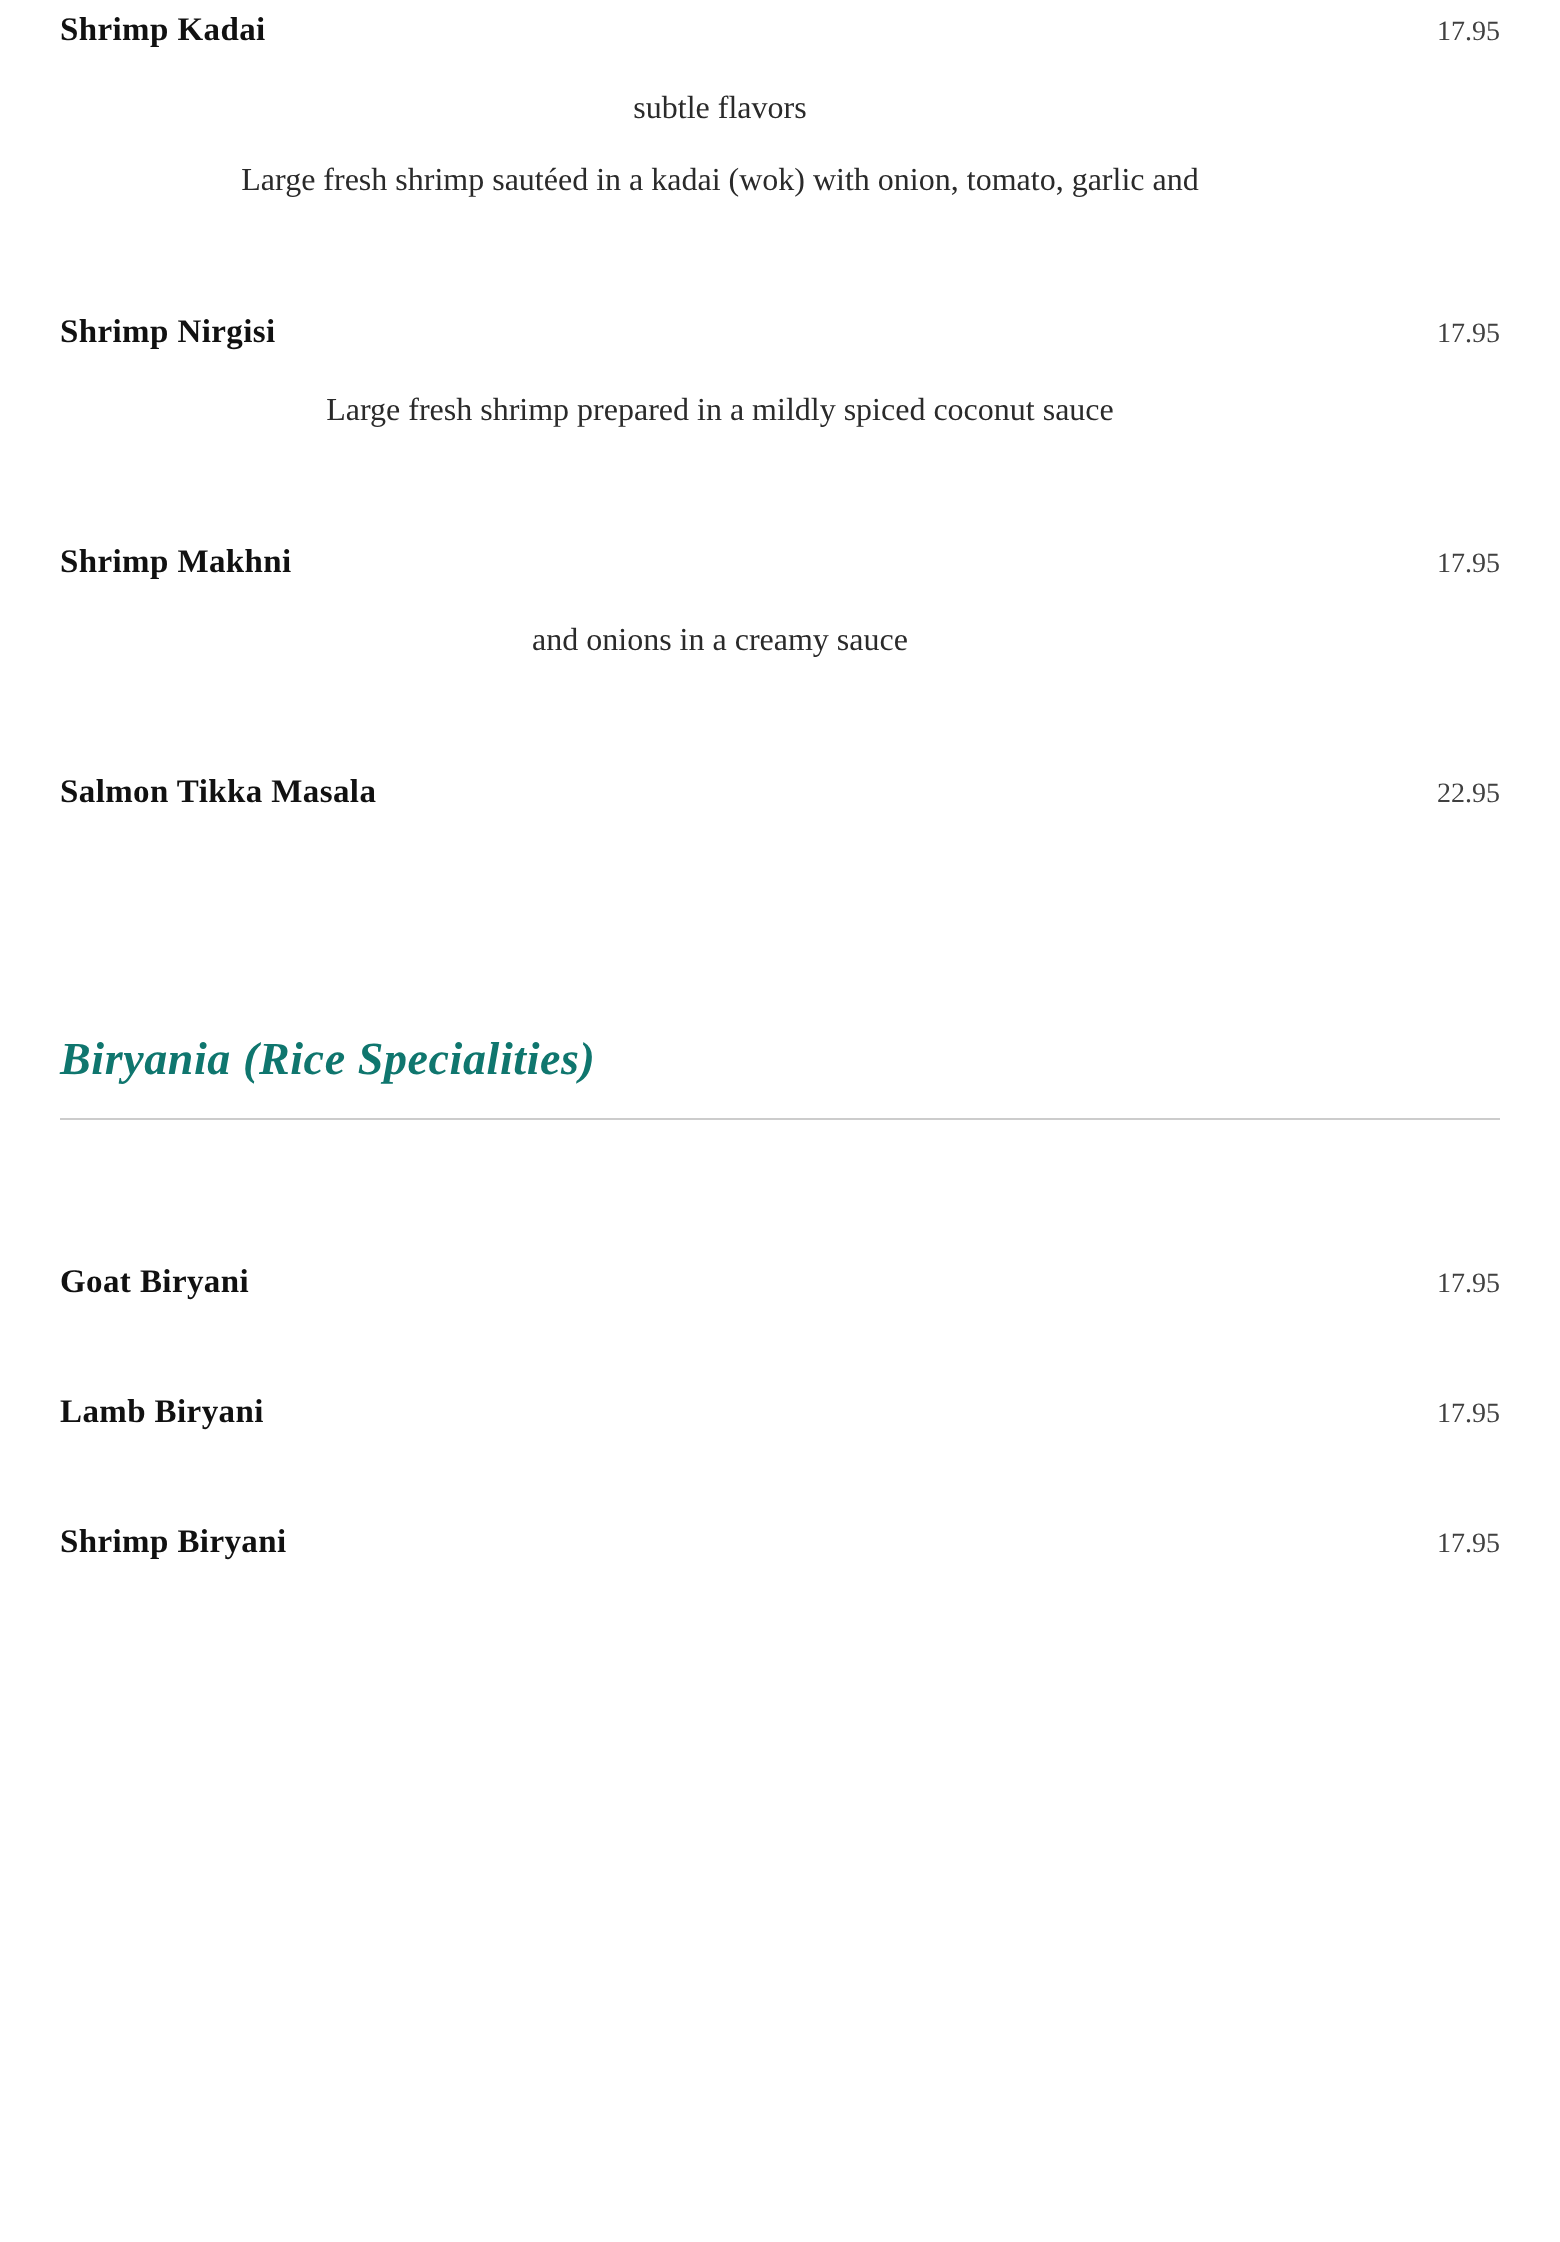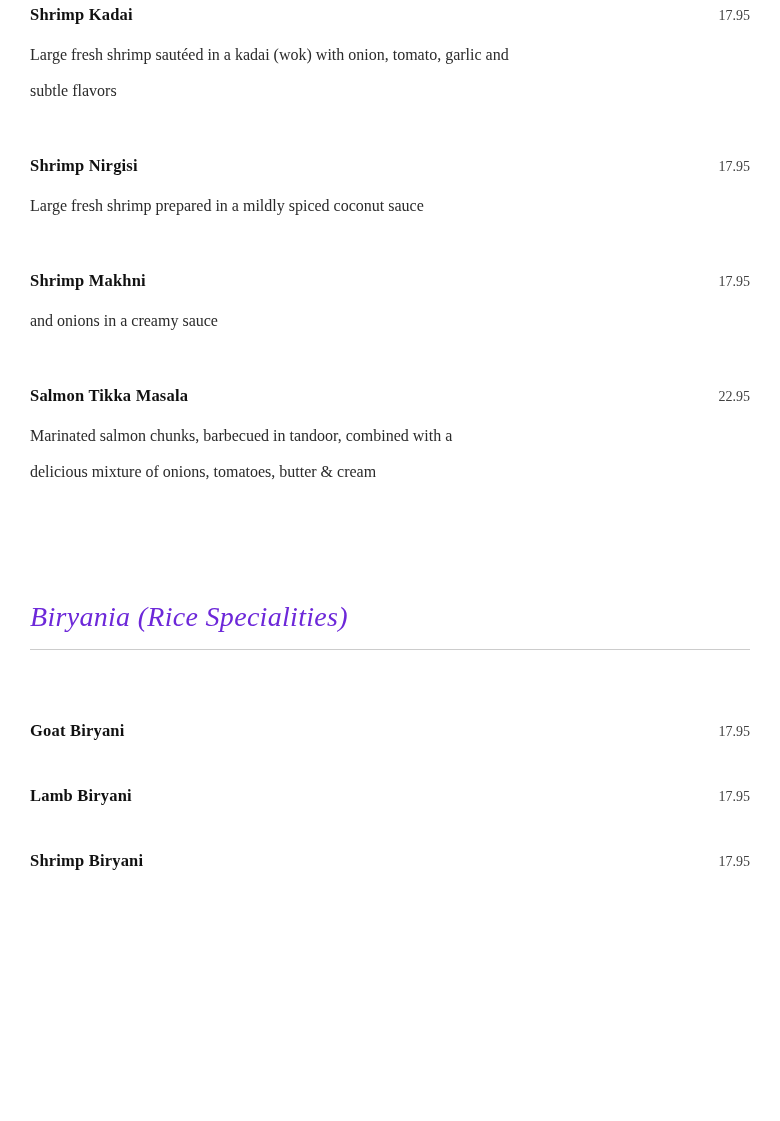--- a/index.html
+++ b/index.html
@@ -16,20 +16,21 @@
   }
   .page {
     width: 780px;
     height: 1121px;
     position: relative;
     box-sizing: border-box;
     padding: 0 30px;
   }
   .menu-item {
     margin-bottom: 0;
+    text-align: center;
   }
   .item-head {
     display: flex;
     align-items: baseline;
     justify-content: space-between;
     width: 100%;
   }
   .item-name {
     font-family: "Liberation Serif", serif;
     font-weight: bold;
@@ -48,23 +49,23 @@
     font-family: "Liberation Serif", serif;
     font-size: 16px;
     line-height: 36px;
     color: #2a2a2a;
     max-width: 660px;
     margin-top: 12px;
   }
   .section-title {
     font-family: "Liberation Serif", serif;
     font-style: italic;
-    font-weight: normal;
-    font-size: 28px;
-    color: #6d28d9;
+    font-weight: bold;
+    font-size: 23px;
+    color: #0f766e;
     letter-spacing: 0.3px;
   }
   .section-rule {
     border: 0;
     border-top: 1px solid #cccccc;
     margin: 16px 0 0 0;
     width: 720px;
   }
   
   .sp-item { height: 47px; }
@@ -77,22 +78,22 @@
 <body>
 
 <div class="page">
 
   <div class="menu-item first-item">
     <div class="item-head">
       <span class="item-name">Shrimp Kadai</span>
       <span class="item-price">17.95</span>
     </div>
     <div class="item-desc">
+      <div>subtle flavors</div>
       <div>Large fresh shrimp sautéed in a kadai (wok) with onion, tomato, garlic and</div>
-      <div>subtle flavors</div>
     </div>
   </div>
 
   <div class="sp-item"></div>
 
   <div class="menu-item">
     <div class="item-head">
       <span class="item-name">Shrimp Nirgisi</span>
       <span class="item-price">17.95</span>
     </div>
@@ -112,24 +113,20 @@
       <div>and onions in a creamy sauce</div>
     </div>
   </div>
 
   <div class="sp-item"></div>
 
   <div class="menu-item">
     <div class="item-head">
       <span class="item-name">Salmon Tikka Masala</span>
       <span class="item-price">22.95</span>
-    </div>
-    <div class="item-desc">
-      <div>Marinated salmon chunks, barbecued in tandoor, combined with a</div>
-      <div>delicious mixture of onions, tomatoes, butter &amp; cream</div>
     </div>
   </div>
 
   <div class="sp-item"></div>
 
   <div class="menu-item">
   </div>
 
   <div class="sp-section-top"></div>
 

